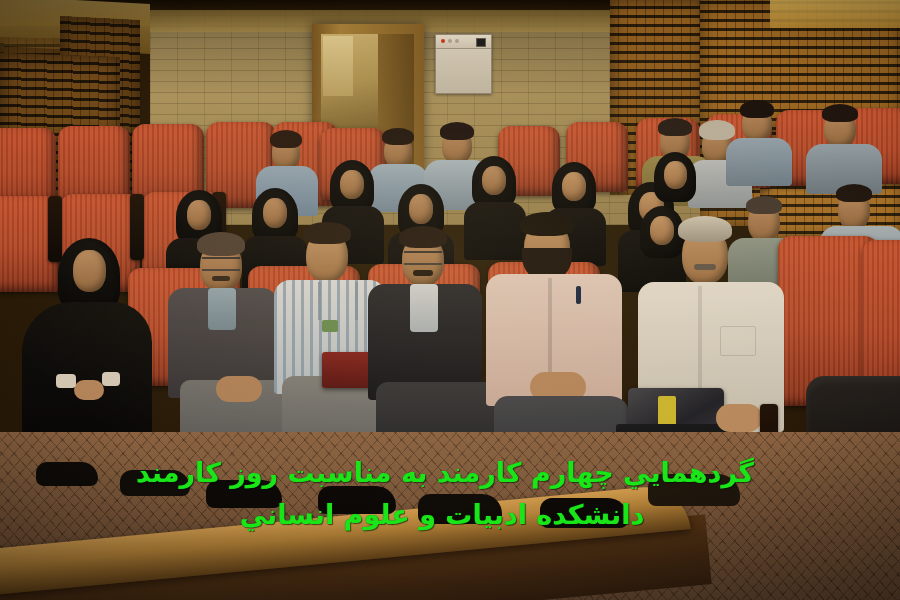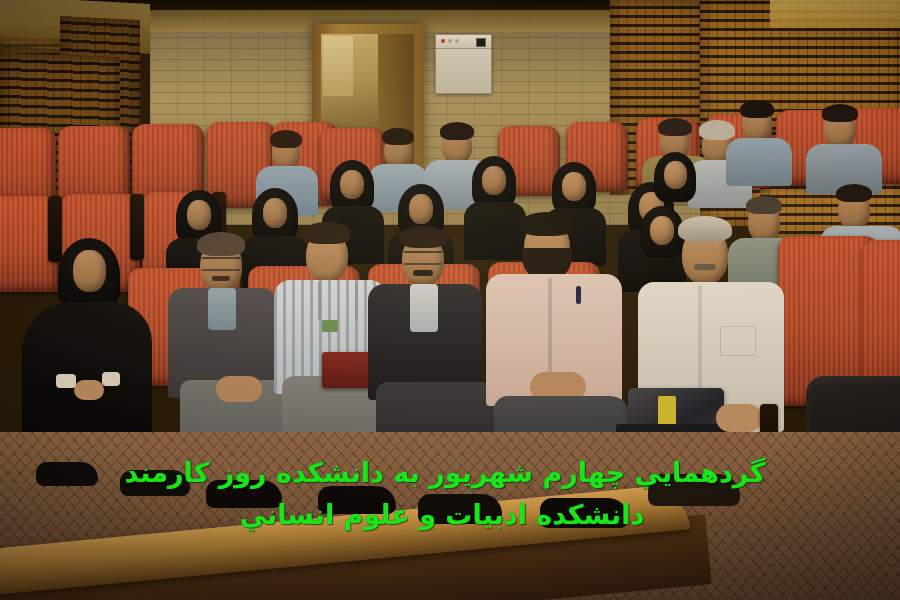--- a/index.html
+++ b/index.html
@@ -443,17 +443,17 @@
   <div style="position:absolute;left:206px;top:480px;width:76px;height:28px;border-radius:12px 20px 8px 8px;background:#0d0a07;"></div>
   <div style="position:absolute;left:318px;top:486px;width:78px;height:28px;border-radius:12px 20px 8px 8px;background:#0c0906;"></div>
   <div style="position:absolute;left:418px;top:494px;width:84px;height:30px;border-radius:12px 20px 8px 8px;background:#100c08;"></div>
   <div style="position:absolute;left:540px;top:498px;width:88px;height:30px;border-radius:12px 20px 8px 8px;background:#0e0a07;"></div>
   <div style="position:absolute;left:648px;top:474px;width:92px;height:32px;border-radius:14px 22px 8px 8px;background:#22180e;"></div>
 
   <div class="warm"></div>
   <div class="grade"></div>
 
   <div class="caption">
-    <div class="line line1">گردهمايي چهارم شهريور به دانشكده روز كارمند</div>
+    <div class="line line1">گردهمايي چهارم كارمند به مناسبت روز كارمند</div>
     <div class="line line2">دانشكده ادبيات و علوم انساني</div>
   </div>
 
 </div>
 
 </body></html>

